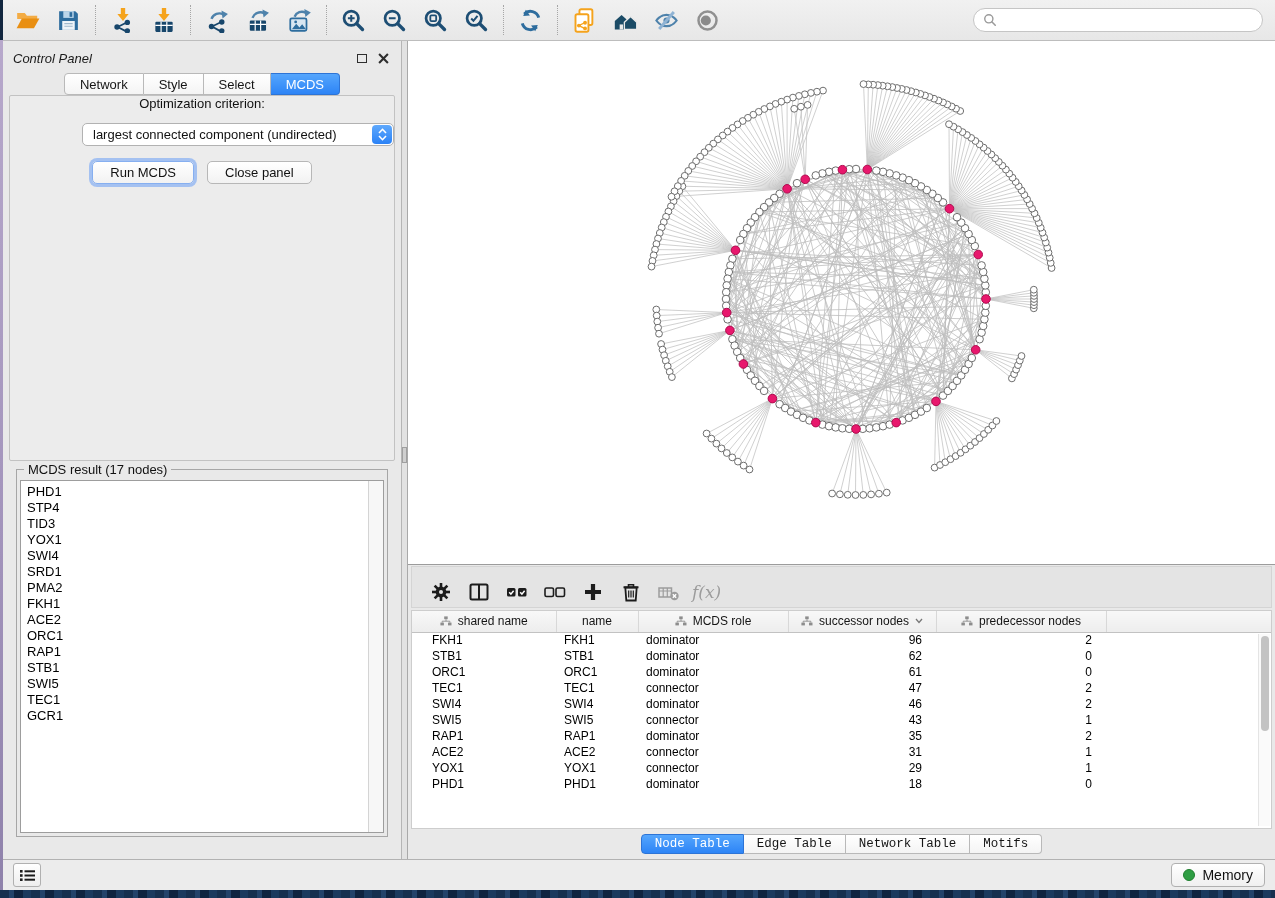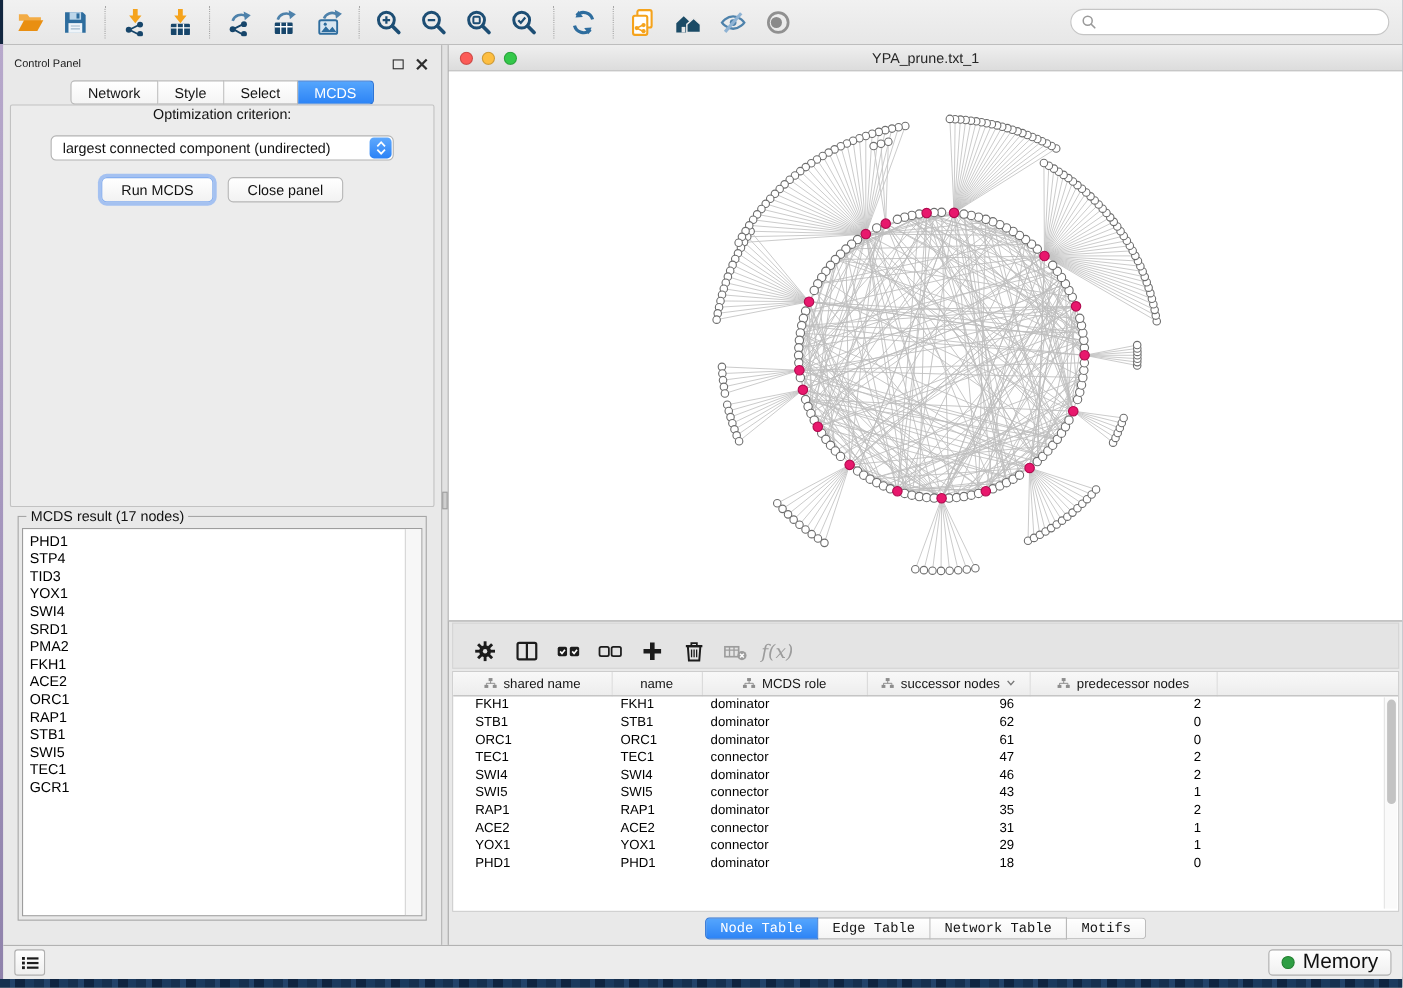--- a/index.html
+++ b/index.html
@@ -19,32 +19,32 @@
   .tsep { height:30px; border-left:1px dotted #a6a6a6; margin:0 6px; }
   .search { margin-left:auto; width:290px; height:24px; background:#fff; border:1px solid #c5c5c5;
     border-radius:12px; display:flex; align-items:center; padding:0 9px; gap:6px; }
   .search input { border:none; outline:none; flex:1; font-size:13px; background:transparent; font-family:"Liberation Sans",sans-serif; }
 
   
   .main { flex:1; display:flex; min-height:0; }
 
   
   .control-panel { width:398px; flex:0 0 398px; background:#e9e9e9; display:flex; flex-direction:column; }
-  .panel-header { height:30px; flex:0 0 30px; display:flex; align-items:center; padding:4px 12px 0 10px; font-size:10px; color:#1b1b1b; }
+  .panel-header { height:30px; flex:0 0 30px; display:flex; align-items:center; padding:4px 12px 0 10px; font-size:13px; color:#1b1b1b;font-style:italic; }
   .ph-icons { margin-left:auto; display:flex; align-items:center; gap:11px; }
   .float-glyph { width:10px; height:9px; border:1.5px solid #2e2e2e; display:inline-block; }
   .seg-tabs { display:flex; justify-content:center; margin-top:2px; position:relative; z-index:2; }
   .seg { height:22px; padding:0 15px; background:linear-gradient(#ffffff,#f4f4f4); border:1px solid #b9b9b9;
     border-left:none; font-size:13px; color:#151515; display:flex; align-items:center; }
   .seg:first-child { border-left:1px solid #b9b9b9; border-radius:4px 0 0 4px; }
   .seg:last-child { border-radius:0 4px 4px 0; }
   .seg.active { background:linear-gradient(#55a6fd,#2d84f6); border-color:#2d74d6; color:#fff; }
   .tab-body { margin:0 6px; height:366px; flex:0 0 366px; border:1px solid #c2c2c2; background:#ececec; border-radius:2px; }
   .opt-label { text-align:center; font-size:13px; color:#111; margin-bottom:12px; }
-  .select-row { display:flex; justify-content:center; }
+  .select-row { display:flex; justify-content:flex-end; }
   .mac-select { width:312px; height:23px; background:#fff; border:1px solid #b2b2b2; border-radius:5px;
     font-size:13px; color:#111; display:flex; align-items:center; padding-left:10px; position:relative; }
   .stepper { position:absolute; right:1px; top:1px; width:20px; height:19px; border-radius:4px;
     background:linear-gradient(#5fa9fd,#2b82f6); display:flex; flex-direction:column; align-items:center; justify-content:center; gap:1px; }
   .btn-row { display:flex; justify-content:center; gap:13px; margin-top:15px; }
   .mac-btn { height:23px; padding:0 17px; background:linear-gradient(#ffffff,#f2f2f2); border:1px solid #b7b7b7;
     border-radius:5px; font-size:13px; color:#111; font-family:"Liberation Sans",sans-serif; }
   .mac-btn.focused { box-shadow:0 0 0 3px rgba(105,158,245,.55); border-color:#86aff0; }
   .groupbox { position:relative; flex:1; margin:8px 13px 22px; border:1px solid #a6a6a6; padding:10px 3px 3px; display:flex; }
   .groupbox-label { position:absolute; top:-8px; left:7px; background:#e9e9e9; padding:0 4px; font-size:13px; color:#111; }
@@ -84,21 +84,21 @@
   .sb-thumb { position:absolute; top:2px; left:1.5px; width:8px; height:95px; background:#c3c3c3; border-radius:4px; }
   .bottom-tabs { height:30px; flex:0 0 30px; display:flex; justify-content:center; align-items:center;font-family:Liberation Mono, monospace; }
   .bottom-tabs .seg { height:20px; font-size:12.5px; padding:0 13px; }
 
   
   .status-bar { height:31px; flex:0 0 31px; background:#ececec; border-top:1px solid #b2b2b2;
     display:flex; align-items:center; padding:0 10px; }
   .list-btn { width:28px; height:24px; border:1px solid #b0b0b0; border-radius:3px; background:linear-gradient(#ffffff,#eeeeee);
     display:flex; align-items:center; justify-content:center; }
   .memory-btn { margin-left:auto; height:24px; border:1px solid #b0b0b0; border-radius:4px;
-    background:linear-gradient(#ffffff,#f0f0f0); display:flex; align-items:center; gap:7px; padding:0 11px; font-size:19px; color:#111; }
+    background:linear-gradient(#ffffff,#f0f0f0); display:flex; align-items:center; gap:7px; padding:0 11px; font-size:14px; color:#111; }
   .mem-dot { width:12px; height:12px; border-radius:50%; background:#2f9e44; border:1px solid #20802f; }
 </style>
 </head>
 <body>
 
 <div class="screen">
   <div class="wallpaper-bottom"></div>
   <div class="wallpaper-left"></div>
 
   <div class="window">
@@ -310,28 +310,20 @@
           </div>
         </div>
       </div>
 
       <div class="v-divider">
         <div class="grip"></div>
       </div>
 
       <div class="right-col">
         <div class="network-view">
-          <div class="net-titlebar">
-            <span class="lights">
-              <span class="light" style="background:#fc5b57"></span>
-              <span class="light" style="background:#fdbe41"></span>
-              <span class="light" style="background:#34c84a"></span>
-            </span>
-            <span>YPA_prune.txt_1</span>
-          </div>
           <div class="net-canvas">
             <svg id="graph" width="866" height="499" viewBox="0 0 866 499">
                 <g stroke="#b3b3b3" stroke-width="0.8" opacity="0.85">
                   <line x1="321.9" y1="289.4" x2="339.0" y2="328.8"></line>
                   <line x1="518.8" y1="149.0" x2="577.3" y2="244.4"></line>
                   <line x1="448.0" y1="388.0" x2="329.2" y2="310.9"></line>
                   <line x1="576.4" y1="237.7" x2="563.8" y2="317.0"></line>
                   <line x1="567.7" y1="308.8" x2="454.8" y2="387.8"></line>
                   <line x1="528.0" y1="360.4" x2="494.6" y2="379.4"></line>
                   <line x1="468.3" y1="129.6" x2="407.8" y2="134.4"></line>

